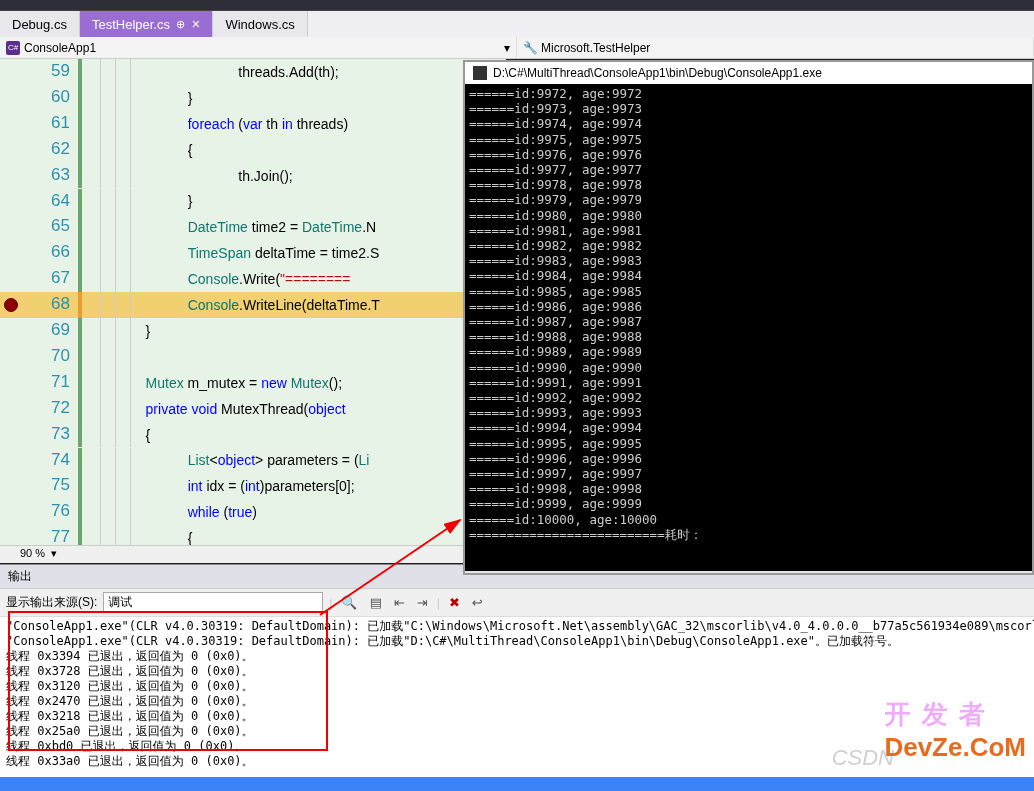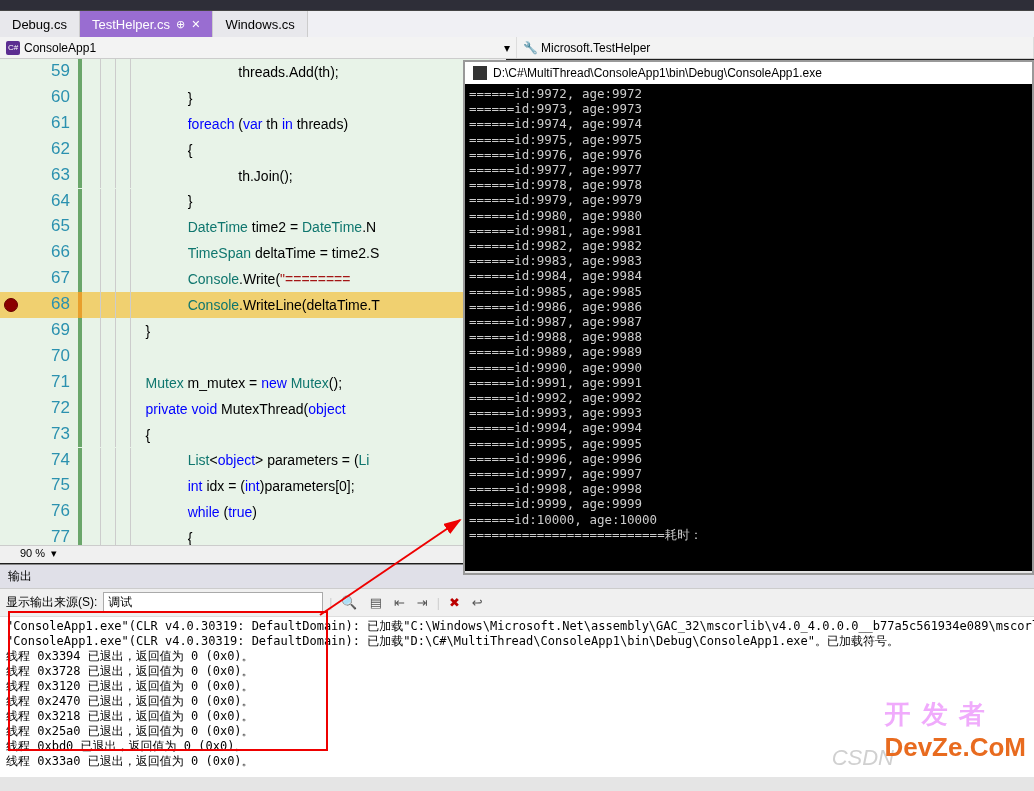--- a/index.html
+++ b/index.html
@@ -34,21 +34,21 @@
 .bp-row { position: absolute; left: 4px; width: 14px; height: 14px; background: #8b0000; border-radius: 50%; border: 1px solid #600; }
 .hl-line { background: #f0d070; }
 .scrollbar-v { position: absolute; right: 0; top: 0; width: 17px; height: 100%; background: #eaeaea; }
 .zoom-bar { position: absolute; bottom: 0; left: 0; right: 0; height: 18px; background: #f0f0f0; border-top: 1px solid #ccc; font-size: 11px; padding: 1px 20px; display: flex; }
 
 .console-pane { position: absolute; left: 463px; top: 60px; width: 571px; height: 515px; background: #e5e5e5; border: 2px solid #999; z-index: 5; }
 .console-title { background: #fff; color: #000; padding: 4px 8px; font-size: 12px; display: flex; align-items: center; gap: 6px; }
 .console-icon { width: 14px; height: 14px; background: #333; display: inline-block; }
 .console-body { background: #000; color: #ccc; font-family: "NSimSun", Consolas, monospace; font-size: 12.5px; padding: 2px 4px; line-height: 15.2px; height: calc(100% - 24px); overflow: hidden; white-space: pre; }
 
-.output-panel { position: absolute; left: 0; top: 564px; width: 1034px; height: 227px; background: #e5e5e5; border-top: 1px solid #888; }
+.output-panel { position: absolute; left: 0; top: 564px; width: 1034px; height: 227px; background: #3b82f6; border-top: 1px solid #888; }
 .output-title { background: #e0e0e8; padding: 3px 8px; font-size: 12px; border-bottom: 1px solid #ccc; }
 .output-toolbar { padding: 3px 6px; font-size: 12px; display: flex; align-items: center; gap: 6px; border-bottom: 1px solid #ddd; background: #f0f0f0; }
 .output-select { border: 1px solid #aaa; padding: 1px 14px 1px 4px; font-size: 12px; background: white; min-width: 220px; }
 .tbtn { padding: 2px 3px; color: #555; font-size: 13px; }
 .output-content { font-family: "NSimSun", Consolas, monospace; font-size: 12px; padding: 2px 6px; line-height: 15px; background: #fff; height: 160px; overflow: hidden; white-space: pre; }
 .red-box { position: absolute; left: 8px; top: 46px; width: 320px; height: 140px; border: 2px solid #e00; pointer-events: none; }
 
 .red-arrow-svg { position: absolute; z-index: 10; pointer-events: none; }
 
 .watermark1 { position: absolute; right: 8px; bottom: 28px; z-index: 20; font-family: Arial; }

